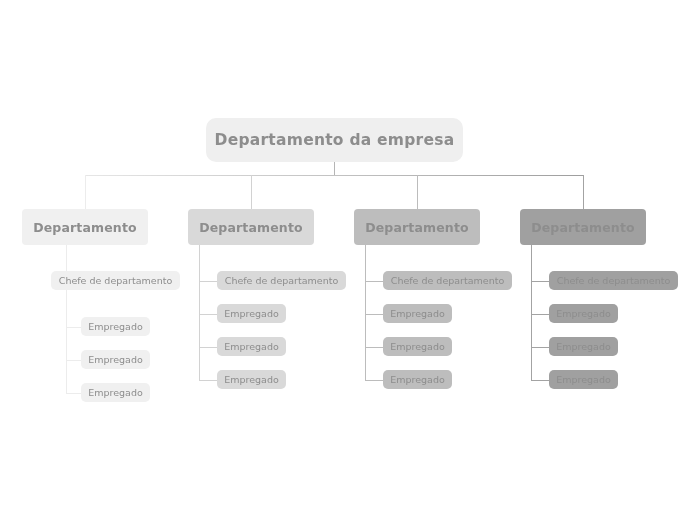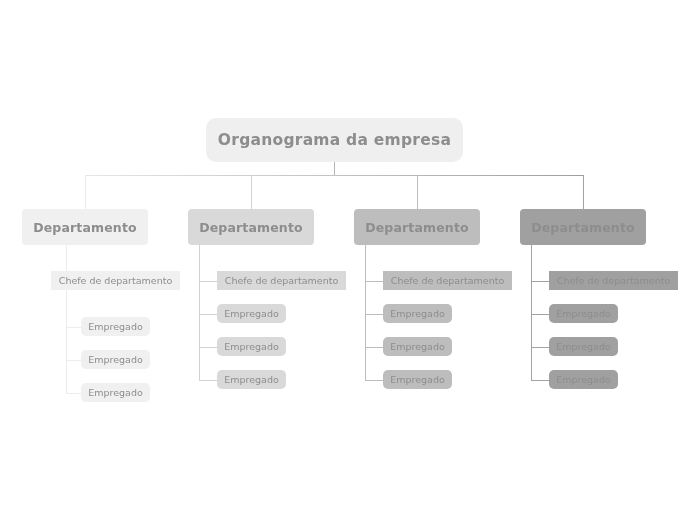--- a/index.html
+++ b/index.html
@@ -47,34 +47,34 @@
   }
   .node.dept {
     font-size: 12.5px;
     font-weight: bold;
     letter-spacing: 0.15px;
     border-radius: 4px;
   }
   .node.chefe {
     font-size: 9.5px;
     font-weight: normal;
-    border-radius: 0;
+    border-radius: 5px;
   }
   .node.emp {
     font-size: 9.5px;
     font-weight: normal;
     border-radius: 5px;
   }
 </style>
 </head>
 <body>
 
 <div id="canvas">
 
-<div class="node root" style="left: 206px; top: 118px; width: 257px; height: 44px; background: rgb(239, 239, 239); color: rgb(141, 141, 141);">Organograma da empresa</div>
+<div class="node root" style="left: 206px; top: 118px; width: 257px; height: 44px; background: rgb(239, 239, 239); color: rgb(141, 141, 141);">Departamento da empresa</div>
     <div class="line v" style="left: 334px; top: 162px; height: 13px; background: rgb(181, 181, 181);"></div>
     <div class="line h" style="left: 85px; top: 175px; width: 499px; background: linear-gradient(to right, rgb(230, 230, 230), rgb(158, 158, 158));"></div>
     <div class="line v" style="left: 85px; top: 175px; height: 34px; background: rgb(236, 236, 236);"></div>
     <div class="node dept" style="left: 22px; top: 209px; width: 126px; height: 36px; background: rgb(240, 240, 240); color: rgb(141, 141, 141);">Departamento</div>
     <div class="line v" style="left: 66px; top: 245px; height: 147.5px; background: rgb(236, 236, 236);"></div>
     <div class="line h" style="left: 66px; top: 280.5px; background: rgb(236, 236, 236);"></div>
     <div class="node chefe" style="left: 51px; top: 271px; width: 129px; height: 19px; background: rgb(240, 240, 240); color: rgb(141, 141, 141);">Chefe de departamento</div>
     <div class="line h" style="left: 66px; top: 326.5px; width: 15px; background: rgb(236, 236, 236);"></div>
     <div class="node emp" style="left: 81px; top: 317px; width: 69px; height: 19px; background: rgb(240, 240, 240); color: rgb(141, 141, 141);">Empregado</div>
     <div class="line h" style="left: 66px; top: 359.5px; width: 15px; background: rgb(236, 236, 236);"></div>

